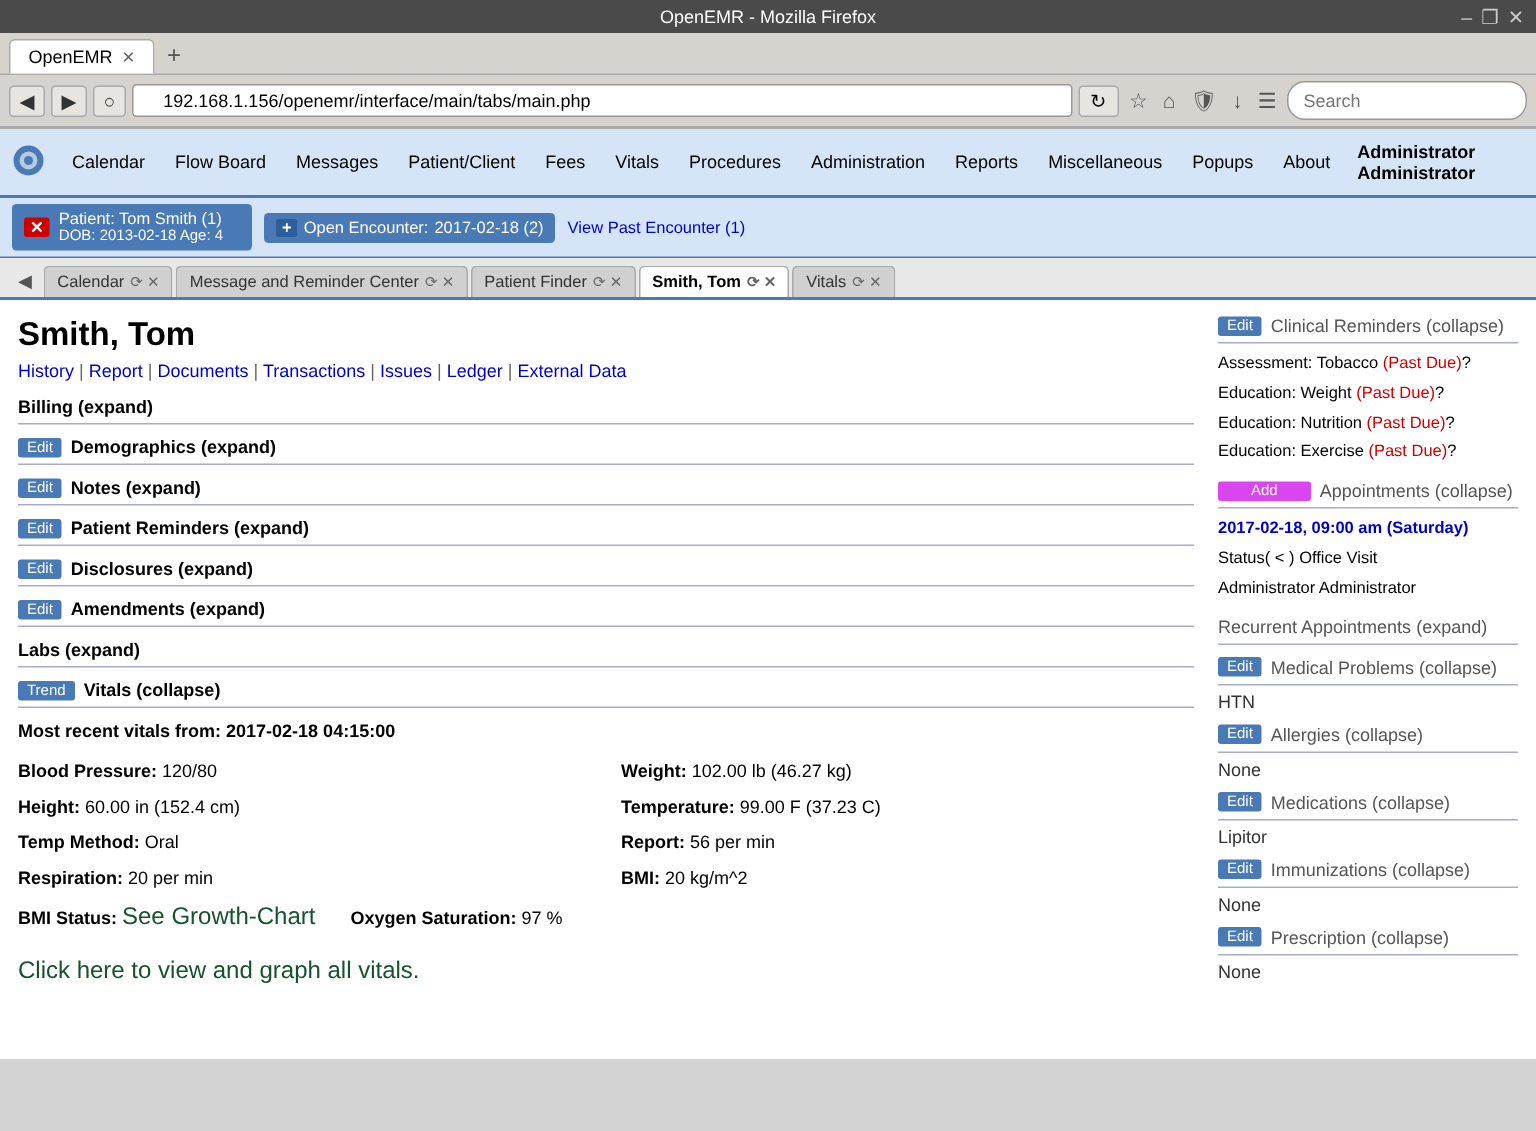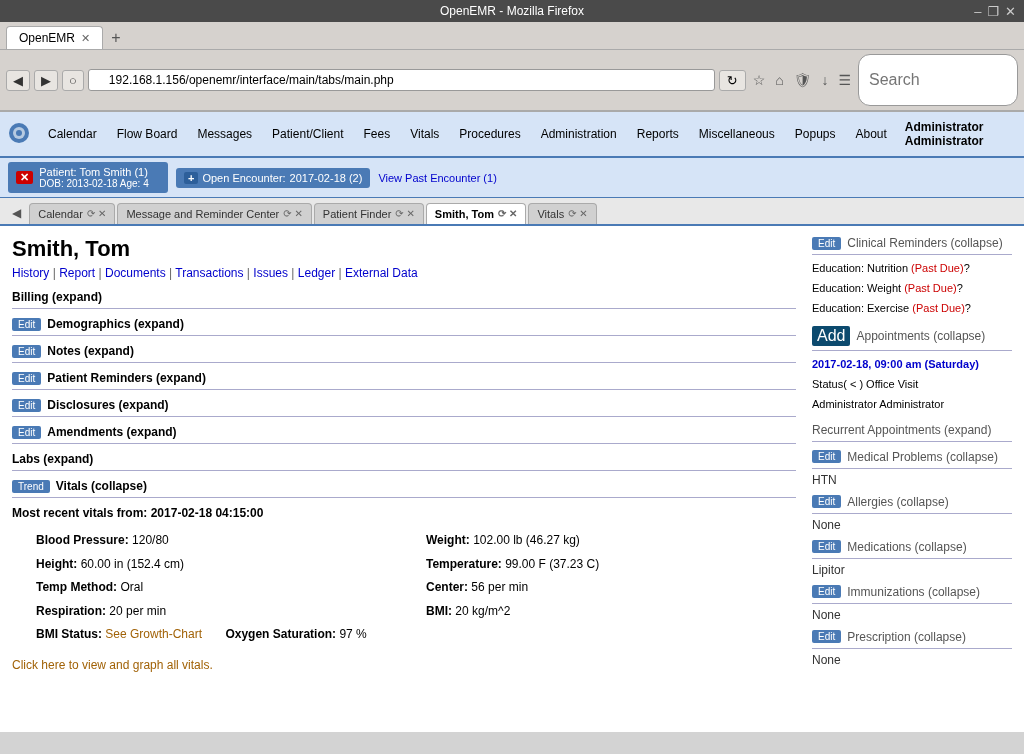--- a/index.html
+++ b/index.html
@@ -14,21 +14,21 @@
     .tab-bar { background: #d6d2ce; display: flex; align-items: center; padding: 4px 6px 0; gap: 2px; border-bottom: 1px solid #aaa; }
     .browser-tab { background: #f0ede9; border: 1px solid #aaa; border-bottom: none; border-radius: 4px 4px 0 0; padding: 4px 12px; font-size: 12px; display: flex; align-items: center; gap: 6px; cursor: pointer; }
     .browser-tab.active { background: #fff; }
     .browser-tab .tab-close { color: #666; cursor: pointer; font-size: 11px; }
     .new-tab-btn { background: none; border: none; cursor: pointer; font-size: 16px; color: #555; padding: 2px 6px; }
 
     .nav-bar { background: #d6d2ce; display: flex; align-items: center; padding: 4px 6px; gap: 4px; border-bottom: 1px solid #aaa; }
     .nav-btn { background: #e8e5e1; border: 1px solid #aaa; border-radius: 3px; padding: 2px 6px; cursor: pointer; font-size: 13px; color: #333; }
     .nav-url { flex: 1; border: 1px solid #999; border-radius: 3px; padding: 3px 20px; font-size: 12px; background: #fff; }
     .nav-reload { background: #e8e5e1; border: 1px solid #aaa; border-radius: 3px; padding: 2px 7px; cursor: pointer; font-size: 13px; }
-    .search-box { border: 1px solid #999; border-radius: 12px; padding: 16px 10px; font-size: 16px; width: 160px; background: #fff; }
+    .search-box { border: 1px solid #999; border-radius: 12px; padding: 5px 10px; font-size: 12px; width: 160px; background: #fff; }
     .nav-icons { display: flex; gap: 4px; align-items: center; }
     .nav-icon-btn { background: none; border: none; cursor: pointer; font-size: 14px; color: #555; padding: 2px 3px; }
 
     
     .app-wrapper { background: #fff; min-height: 620px; }
 
     
     .app-menu { background: #d6e4f7; border-bottom: 2px solid #4a7ab5; display: flex; align-items: center; padding: 0 8px; }
     .app-logo { margin-right: 8px; }
     .app-logo svg { width: 22px; height: 22px; }
@@ -57,31 +57,31 @@
 
     .patient-name { font-size: 22px; font-weight: bold; margin-bottom: 4px; }
     .patient-links { margin-bottom: 10px; font-size: 12px; }
     .patient-links a { color: #00c; text-decoration: none; }
     .patient-links span { color: #666; }
 
     .section-header { display: flex; align-items: center; gap: 6px; margin-bottom: 4px; margin-top: 8px; }
     .section-title { font-size: 12px; font-weight: bold; }
 
     .edit-btn { background: #4a7ab5; color: #fff; border: none; border-radius: 2px; padding: 1px 6px; font-size: 10px; cursor: pointer; }
-    .add-btn { background: #0c4a6e; color: #fff; border: none; border-radius: 2px; padding: 1px 5px; font-size: 16px; cursor: pointer; }
+    .add-btn { background: #d946ef; color: #fff; border: none; border-radius: 2px; padding: 1px 22px; font-size: 10px; cursor: pointer; }
     .trend-btn { background: #4a7ab5; color: #fff; border: none; border-radius: 2px; padding: 1px 6px; font-size: 10px; cursor: pointer; }
 
     .section-divider { border: none; border-top: 1px solid #aac; margin: 4px 0; }
 
     .vitals-section { margin-top: 8px; }
     .vitals-date { font-size: 12px; font-weight: bold; margin-bottom: 10px; }
-    .vitals-grid { display: grid; grid-template-columns: 1fr 1fr; gap: 2px 20px; margin-left: 24px; }
+    .vitals-grid { display: grid; grid-template-columns: 1fr 1fr; gap: 2px 20px; }
     .vital-row { font-size: 12px; line-height: 1.8; }
     .vital-label { font-weight: bold; }
-    .vital-link { color: #a16207; text-decoration: none; font-size: 12px; }
+    .vital-link { color: #14532d; text-decoration: none; font-size: 16px; }
 
     
     .right-section { margin-bottom: 8px; }
     .right-section-header { display: flex; align-items: center; gap: 6px; margin-bottom: 4px; }
     .right-section-title { font-size: 12px; font-weight: bold; }
     .right-section-title span { font-weight: normal; color: #555; }
     .right-divider { border: none; border-top: 1px solid #aac; margin: 4px 0; }
 
     .reminder-text { font-size: 11px; line-height: 1.8; }
     .past-due { color: #c00; }
@@ -279,21 +279,21 @@
           </div>
           <div class="vital-row">
             <span class="vital-label">Temperature:</span>
             <span>99.00 F (37.23 C)</span>
           </div>
           <div class="vital-row">
             <span class="vital-label">Temp Method:</span>
             <span>Oral</span>
           </div>
           <div class="vital-row">
-            <span class="vital-label">Center:</span>
+            <span class="vital-label">Report:</span>
             <span>56 per min</span>
           </div>
           <div class="vital-row">
             <span class="vital-label">Respiration:</span>
             <span>20 per min</span>
           </div>
           <div class="vital-row">
             <span class="vital-label">BMI:</span>
             <span>20 kg/m^2</span>
           </div>
@@ -315,22 +315,23 @@
       <div class="right-section">
         <div class="right-section-header">
           <button class="edit-btn">Edit</button>
           <span class="right-section-title">
             <span>Clinical Reminders</span>
             <span>(collapse)</span>
           </span>
         </div>
         <hr class="right-divider">
         <div class="reminder-text">
+          <div><span>Assessment: Tobacco </span><span class="past-due">(Past Due)</span><span>?</span></div>
+          <div><span>Education: Weight </span><span class="past-due">(Past Due)</span><span>?</span></div>
           <div><span>Education: Nutrition </span><span class="past-due">(Past Due)</span><span>?</span></div>
-          <div><span>Education: Weight </span><span class="past-due">(Past Due)</span><span>?</span></div>
           <div><span>Education: Exercise </span><span class="past-due">(Past Due)</span><span>?</span></div>
         </div>
       </div>
 
       <div class="right-section">
         <div class="right-section-header">
           <button class="add-btn">Add</button>
           <span class="right-section-title">
             <span>Appointments</span>
             <span>(collapse)</span>

